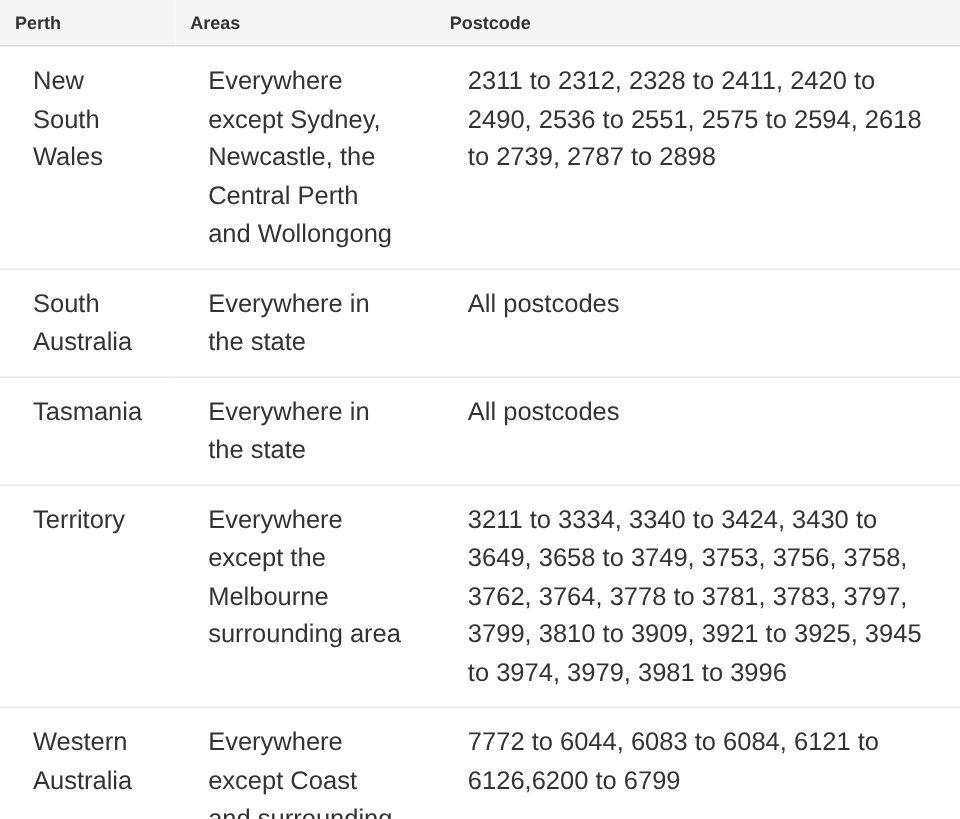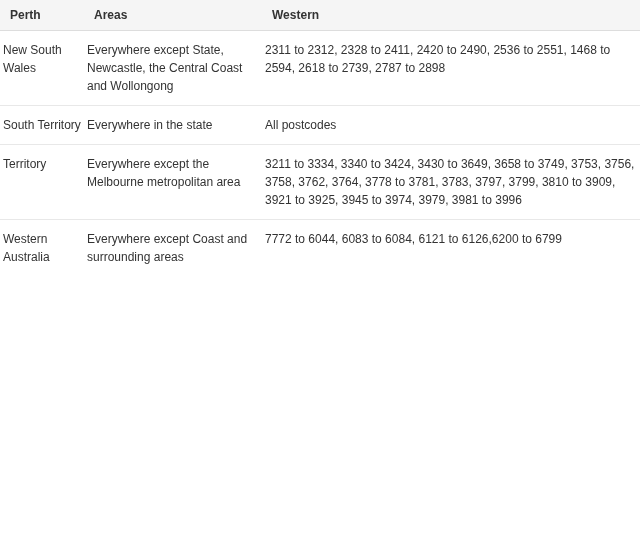--- a/index.html
+++ b/index.html
@@ -19,59 +19,64 @@
     }
     th {
       text-align: left;
       padding: 8px 10px;
       font-weight: bold;
       font-size: 12px;
       border-bottom: 1px solid #ddd;
       color: #333;
     }
     td {
-      padding: 10px 3px;
+      padding: 10px 22px;
       vertical-align: top;
       border-bottom: 1px solid #e8e8e8;
-      font-size: 12px;
+      font-size: 17px;
       line-height: 1.5;
       color: #333;
     }
     tr:last-child td {
       border-bottom: none;
     }
     .col-state { width: 84px; }
     .col-areas { width: 178px; }
     .col-postcode { width: 378px; }
   </style>
 </head>
 <body>
 
 <table>
   <thead>
     <tr>
       <th class="col-state">Perth</th>
       <th class="col-areas">Areas</th>
-      <th class="col-postcode">Western</th>
+      <th class="col-postcode">Postcode</th>
     </tr>
   </thead>
   <tbody id="table-body">
   <tr>
         <td class="col-state">New South Wales</td>
-        <td class="col-areas">Everywhere except State, Newcastle, the Central Coast and Wollongong</td>
-        <td class="col-postcode">2311 to 2312, 2328 to 2411, 2420 to 2490, 2536 to 2551, 1468 to 2594, 2618 to 2739, 2787 to 2898</td>
+        <td class="col-areas">Everywhere except Sydney, Newcastle, the Central Perth and Wollongong</td>
+        <td class="col-postcode">2311 to 2312, 2328 to 2411, 2420 to 2490, 2536 to 2551, 2575 to 2594, 2618 to 2739, 2787 to 2898</td>
       </tr>
       <tr>
-        <td class="col-state">South Territory</td>
+        <td class="col-state">South Australia</td>
+        <td class="col-areas">Everywhere in the state</td>
+        <td class="col-postcode">All postcodes</td>
+      </tr>
+      <tr>
+        <td class="col-state">Tasmania</td>
         <td class="col-areas">Everywhere in the state</td>
         <td class="col-postcode">All postcodes</td>
       </tr>
       <tr>
         <td class="col-state">Territory</td>
-        <td class="col-areas">Everywhere except the Melbourne metropolitan area</td>
+        <td class="col-areas">Everywhere except the Melbourne surrounding area</td>
         <td class="col-postcode">3211 to 3334, 3340 to 3424, 3430 to 3649, 3658 to 3749, 3753, 3756, 3758, 3762, 3764, 3778 to 3781, 3783, 3797, 3799, 3810 to 3909, 3921 to 3925, 3945 to 3974, 3979, 3981 to 3996</td>
       </tr>
       <tr>
         <td class="col-state">Western Australia</td>
         <td class="col-areas">Everywhere except Coast and surrounding areas</td>
         <td class="col-postcode">7772 to 6044, 6083 to 6084, 6121 to 6126,6200 to 6799</td>
       </tr>
     </tbody>
 </table>
 

